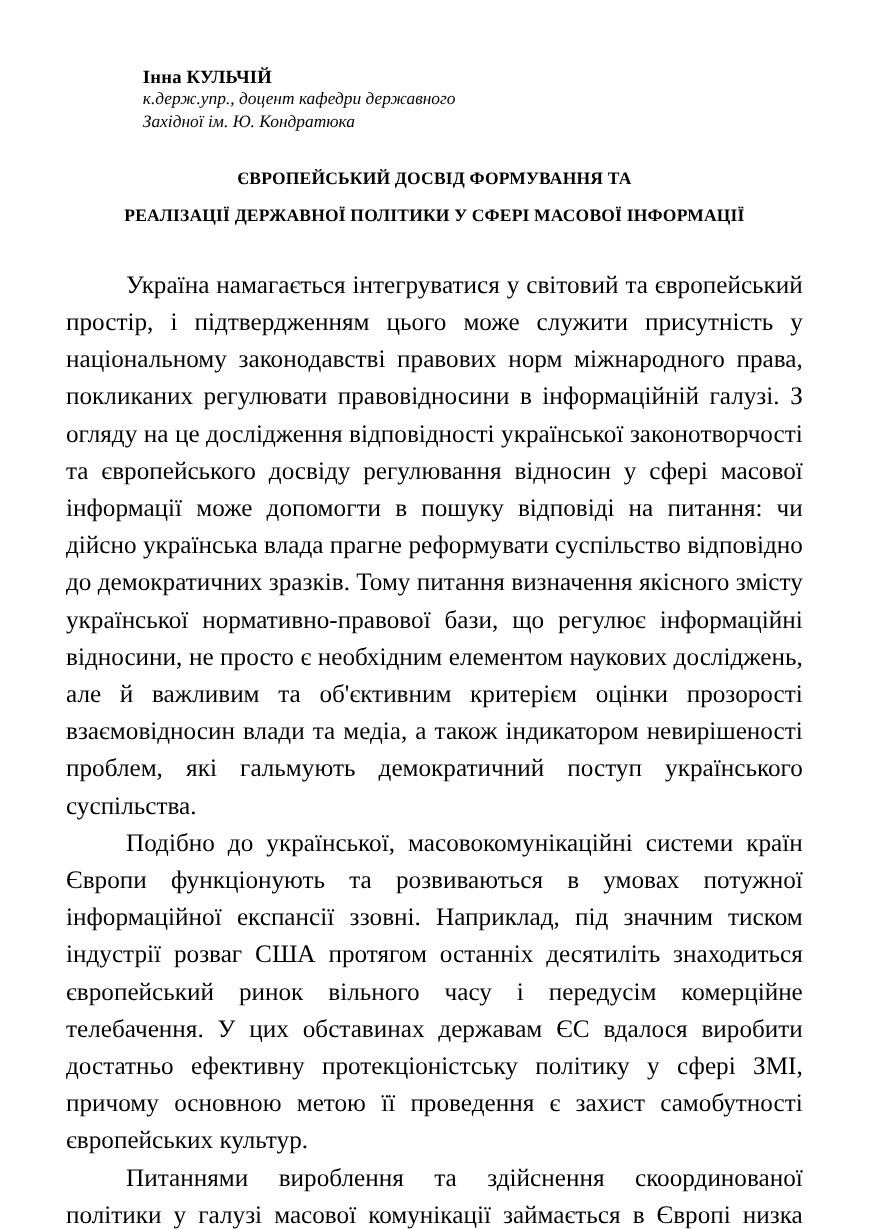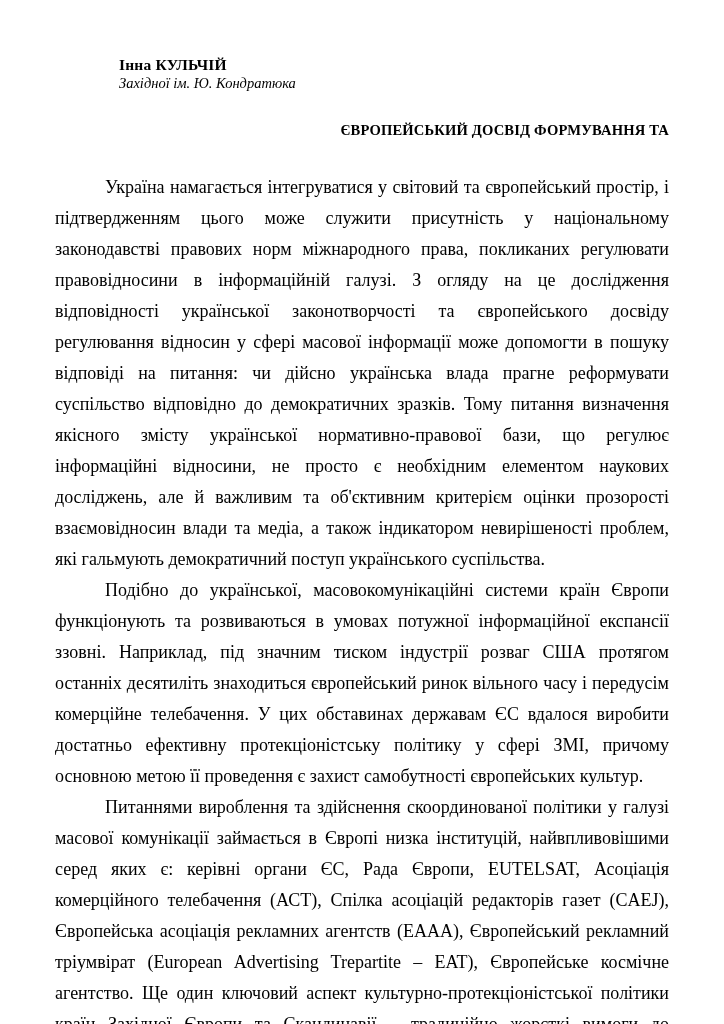--- a/index.html
+++ b/index.html
@@ -47,37 +47,37 @@
   .author-affil {
     font-size: 14.5px;
     font-style: italic;
     line-height: 19px;
     white-space: nowrap;
   }
 
   
   .doc-title {
     margin-top: 22px;
-    text-align: right;
+    text-align: center;
     font-size: 14.6px;
     font-weight: bold;
     line-height: 31px;
     letter-spacing: 0.15px;
   }
   .doc-title .title-line {
     display: block;
     white-space: nowrap;
   }
 
   
   .body-text {
     margin-top: 26px;
   }
   .para {
-    font-size: 18px;
+    font-size: 21px;
     line-height: 31px;
     text-align: justify;
     text-justify: inter-word;
     text-indent: 50px;
     margin: 0;
     hyphens: none;
   }
   
 
   .para + .para {
@@ -85,25 +85,27 @@
   }
 </style>
 </head>
 <body>
 
 <div class="page">
   <div class="content">
 
     <div class="author-block">
       <div class="author-name">Інна КУЛЬЧІЙ</div>
+      <div class="author-affil">к.держ.упр., доцент кафедри державного</div>
       <div class="author-affil">Західної ім. Ю. Кондратюка</div>
     </div>
 
     <div class="doc-title">
       <span class="title-line">ЄВРОПЕЙСЬКИЙ ДОСВІД ФОРМУВАННЯ ТА</span>
+      <span class="title-line">РЕАЛІЗАЦІЇ ДЕРЖАВНОЇ ПОЛІТИКИ У СФЕРІ МАСОВОЇ ІНФОРМАЦІЇ</span>
     </div>
 
     <div class="body-text">
       <p class="para">Україна намагається інтегруватися у світовий та європейський простір, і підтвердженням цього може служити присутність у національному законодавстві правових норм міжнародного права, покликаних регулювати правовідносини в інформаційній галузі. З огляду на це дослідження відповідності української законотворчості та європейського досвіду регулювання відносин у сфері масової інформації може допомогти в пошуку відповіді на питання: чи дійсно українська влада прагне реформувати суспільство відповідно до демократичних зразків. Тому питання визначення якісного змісту української нормативно-правової бази, що регулює інформаційні відносини, не просто є необхідним елементом наукових досліджень, але й важливим та об'єктивним критерієм оцінки прозорості взаємовідносин влади та медіа, а також індикатором невирішеності проблем, які гальмують демократичний поступ українського суспільства.</p>
       <p class="para">Подібно до української, масовокомунікаційні системи країн Європи функціонують та розвиваються в умовах потужної інформаційної експансії ззовні. Наприклад, під значним тиском індустрії розваг США протягом останніх десятиліть знаходиться європейський ринок вільного часу і передусім комерційне телебачення. У цих обставинах державам ЄС вдалося виробити достатньо ефективну протекціоністську політику у сфері ЗМІ, причому основною метою її проведення є захист самобутності європейських культур.</p>
       <p class="para">Питаннями вироблення та здійснення скоординованої політики у галузі масової комунікації займається в Європі низка інституцій, найвпливовішими серед яких є: керівні органи ЄС, Рада Європи, EUTELSAT, Асоціація комерційного телебачення (АСТ), Спілка асоціацій редакторів газет (CAEJ), Європейська асоціація рекламних агентств (ЕААА), Європейський рекламний тріумвірат (European Advertising Trepartite – EAT), Європейське космічне агентство. Ще один ключовий аспект культурно-протекціоністської політики країн Західної Європи та Скандинавії – традиційно жорсткі вимоги до програмних стратегій комерційного ТБ, поєднані із розвиненими системами підтримки національного кінематографа (Франція, Німеччина, Швеція, Норвегія, Данія). Такий алгоритм виявляється досить ефективним.</p>
     </div>
 
   </div>
 </div>

